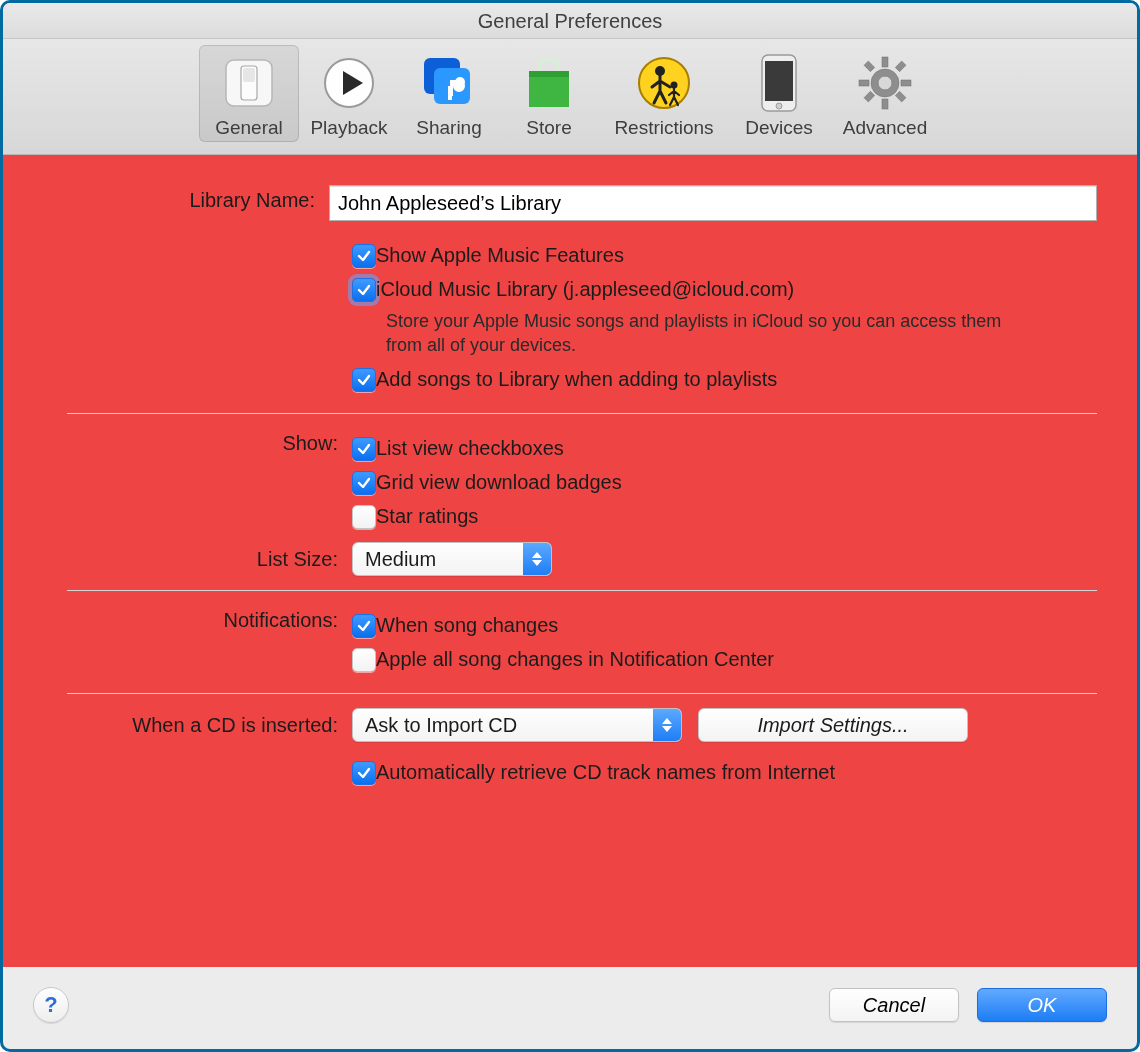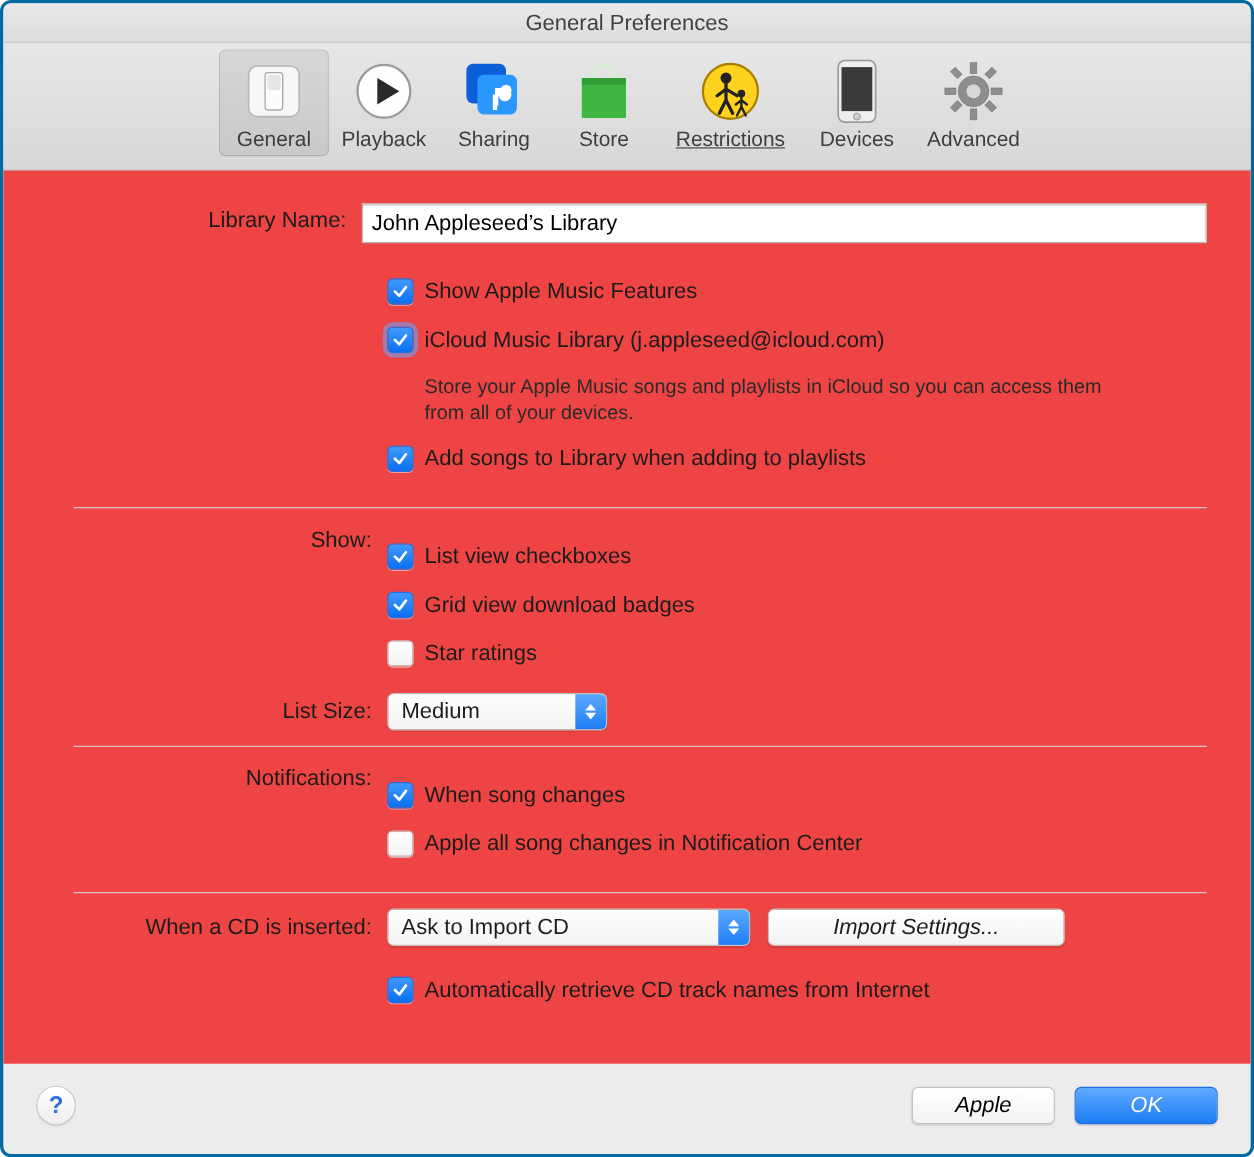--- a/index.html
+++ b/index.html
@@ -41,21 +41,21 @@
     display: flex;
     flex-direction: column;
     align-items: center;
     justify-content: flex-start;
     padding-top: 6px;
     font-size: 19px;
     color: #3e3e3e;
     border-radius: 6px;
     cursor: default;
   }
-  .tab.restrictions { width: 130px; text-decoration: underline; }
+  .tab.restrictions { width: 130px; }
   .tab.advanced { width: 112px; }
   .tab.selected {
     background: linear-gradient(#d7d7d7, #c9c9c9);
     box-shadow: inset 0 0 0 1px rgba(0,0,0,0.12);
   }
   .tab .iconwrap {
     width: 64px; height: 64px;
     display: flex; align-items: center; justify-content: center;
   }
   .tab .label { margin-top: 2px; }
@@ -87,23 +87,22 @@
     height: 36px;
     background: #fff;
     border: 1px solid #b0b0b0;
     box-shadow: inset 0 1px 1px rgba(0,0,0,0.15);
     font-size: 20px;
     padding: 2px 8px;
     border-radius: 0;
   }
   .checkbox-row {
     display: flex;
-    align-items: flex-start;
-    gap: 10px;
-    margin: 16px 0;
+    align-items: center;
+    margin: 6px 0;
     line-height: 28px;
   }
   .chk {
     width: 24px; height: 24px;
     border-radius: 5px;
     border: 1px solid #c4c4c4;
     background: linear-gradient(#fff, #f2f2f2);
     display: inline-flex;
     align-items: center; justify-content: center;
     flex-shrink: 0;
@@ -426,20 +425,20 @@
     </div>
 
   </div>
 
   <div class="footer">
     <div class="help">
       <span>?</span>
     </div>
     <div class="spacer"></div>
     <div class="btn">
-      <span>Apple</span>
+      <span>Cancel</span>
     </div>
     <div class="btn primary">
       <span>OK</span>
     </div>
   </div>
 
 </div>
 
 </body></html>

